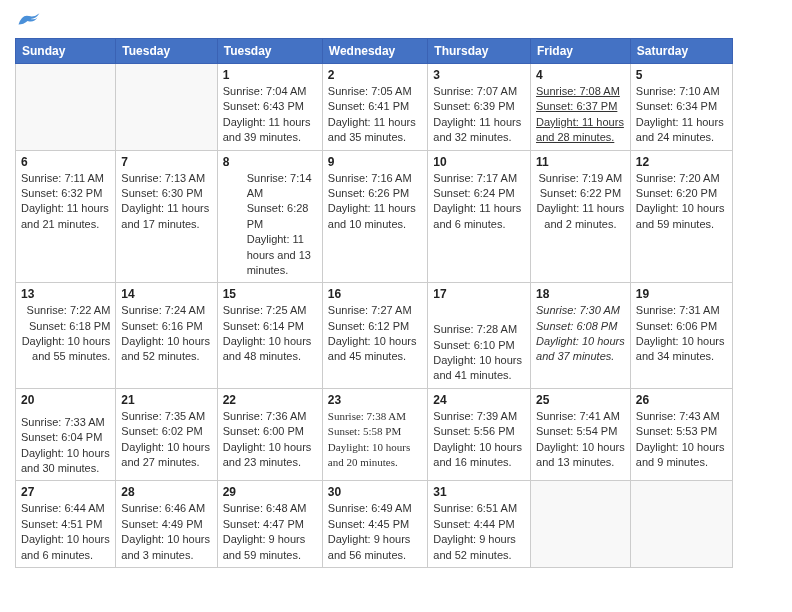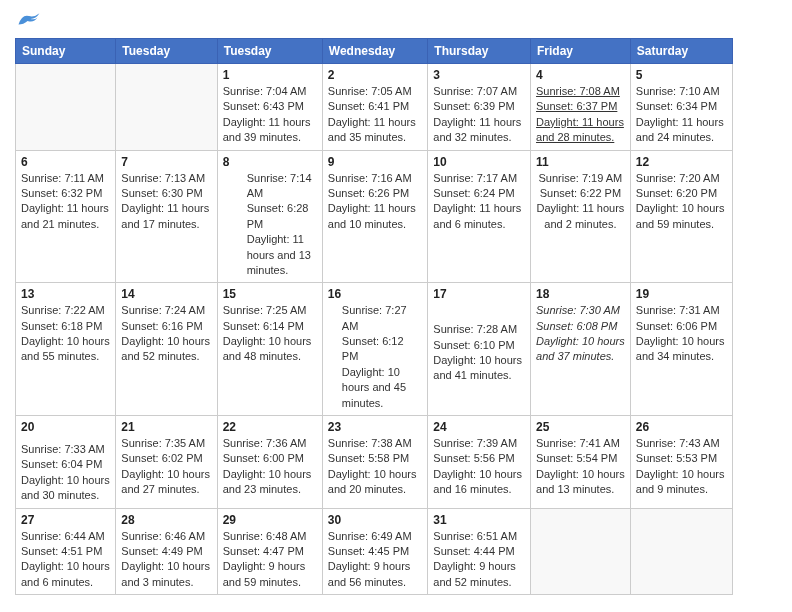--- a/index.html
+++ b/index.html
@@ -202,39 +202,39 @@
           <td>
             <div class="day-num">12</div>
             <div class="day-detail" style="white-space: pre-line;">Sunrise: 7:20 AM
 Sunset: 6:20 PM
 Daylight: 10 hours and 59 minutes.</div>
           </td>
         </tr>
         <tr>
           <td>
             <div class="day-num">13</div>
-            <div class="day-detail" style="white-space: pre-line;">Sunrise: 7:22 AM
+            <div class="day-detail" style="white-space: pre-line; text-align: right;">Sunrise: 7:22 AM
 Sunset: 6:18 PM
 Daylight: 10 hours and 55 minutes.</div>
           </td>
           <td>
             <div class="day-num">14</div>
             <div class="day-detail" style="white-space: pre-line;">Sunrise: 7:24 AM
 Sunset: 6:16 PM
 Daylight: 10 hours and 52 minutes.</div>
           </td>
           <td>
             <div class="day-num">15</div>
             <div class="day-detail" style="white-space: pre-line;">Sunrise: 7:25 AM
 Sunset: 6:14 PM
 Daylight: 10 hours and 48 minutes.</div>
           </td>
           <td>
             <div class="day-num">16</div>
-            <div class="day-detail" style="white-space: pre-line; margin-left: 14px;">Sunrise: 7:27 AM
+            <div class="day-detail" style="white-space: pre-line;">Sunrise: 7:27 AM
 Sunset: 6:12 PM
 Daylight: 10 hours and 45 minutes.</div>
           </td>
           <td>
             <div class="day-num">17</div>
             <div class="day-detail" style="white-space: pre-line; margin-top: 21px;">Sunrise: 7:28 AM
 Sunset: 6:10 PM
 Daylight: 10 hours and 41 minutes.</div>
           </td>
           <td>
@@ -264,21 +264,21 @@
 Daylight: 10 hours and 27 minutes.</div>
           </td>
           <td>
             <div class="day-num">22</div>
             <div class="day-detail" style="white-space: pre-line;">Sunrise: 7:36 AM
 Sunset: 6:00 PM
 Daylight: 10 hours and 23 minutes.</div>
           </td>
           <td>
             <div class="day-num">23</div>
-            <div class="day-detail" style="white-space: pre-line;">Sunrise: 7:38 AM
+            <div class="day-detail" style="white-space: pre-line; font-family: Liberation Serif, serif;">Sunrise: 7:38 AM
 Sunset: 5:58 PM
 Daylight: 10 hours and 20 minutes.</div>
           </td>
           <td>
             <div class="day-num">24</div>
             <div class="day-detail" style="white-space: pre-line;">Sunrise: 7:39 AM
 Sunset: 5:56 PM
 Daylight: 10 hours and 16 minutes.</div>
           </td>
           <td>

